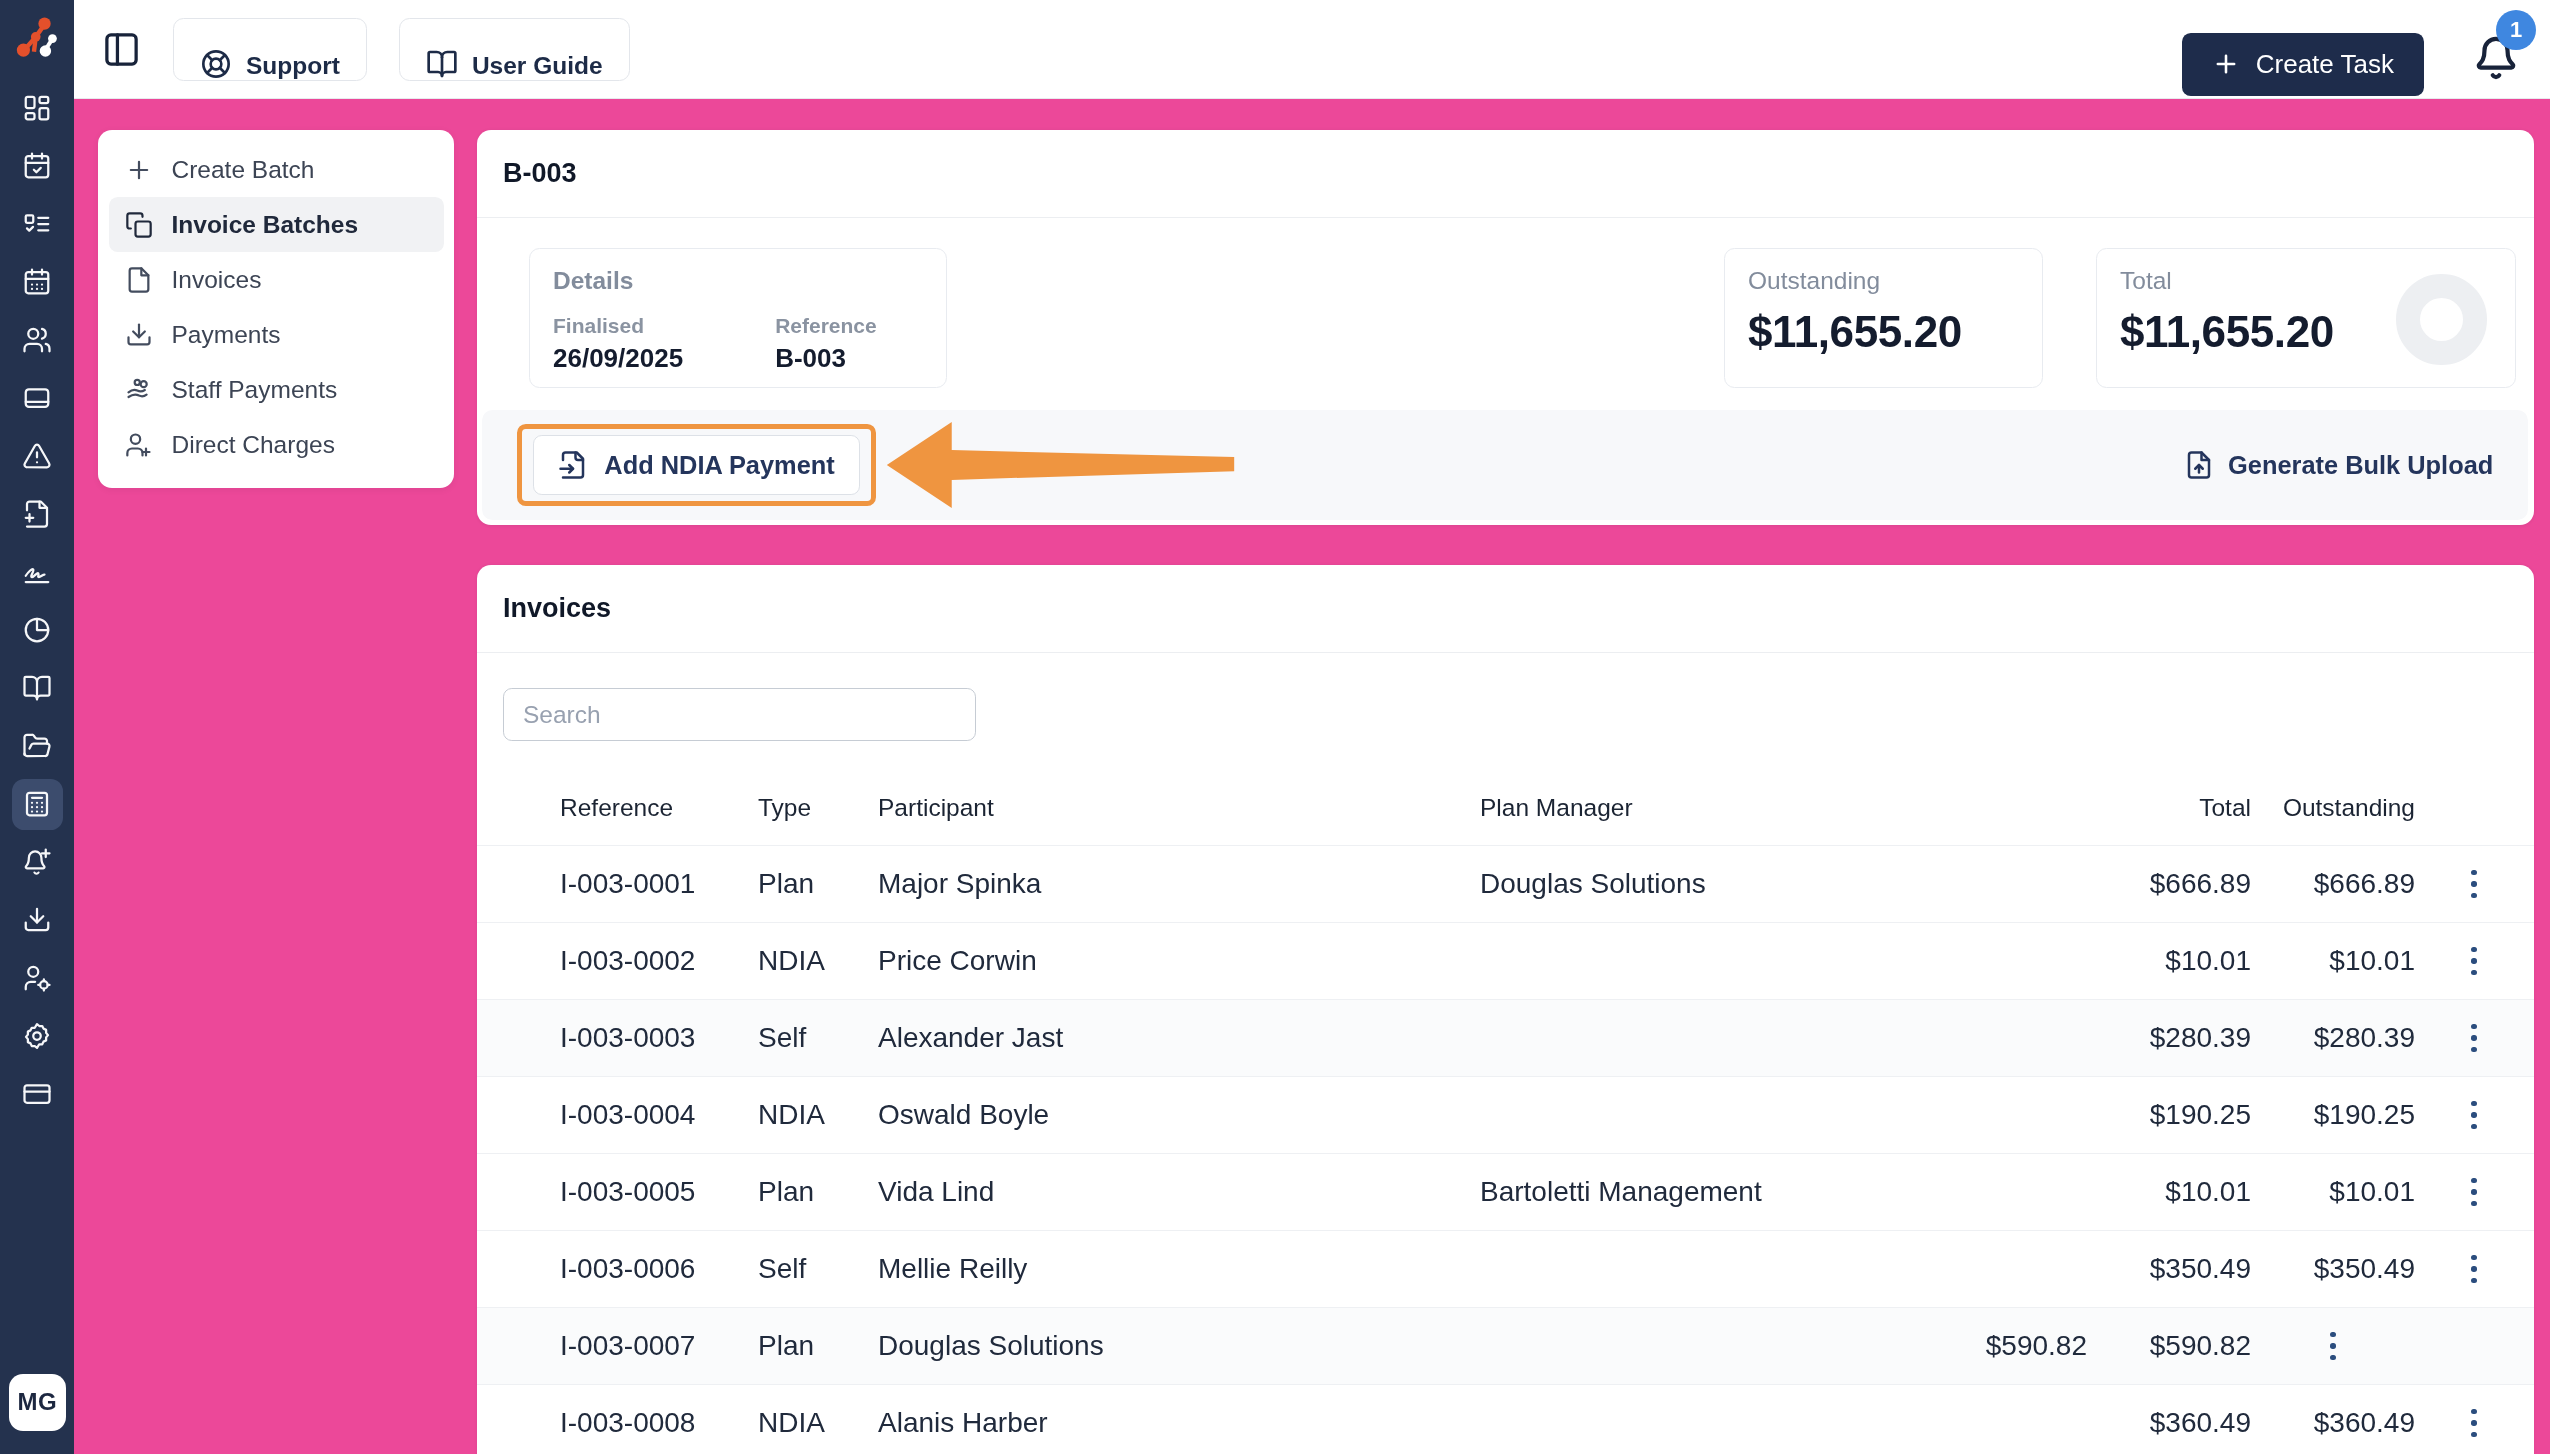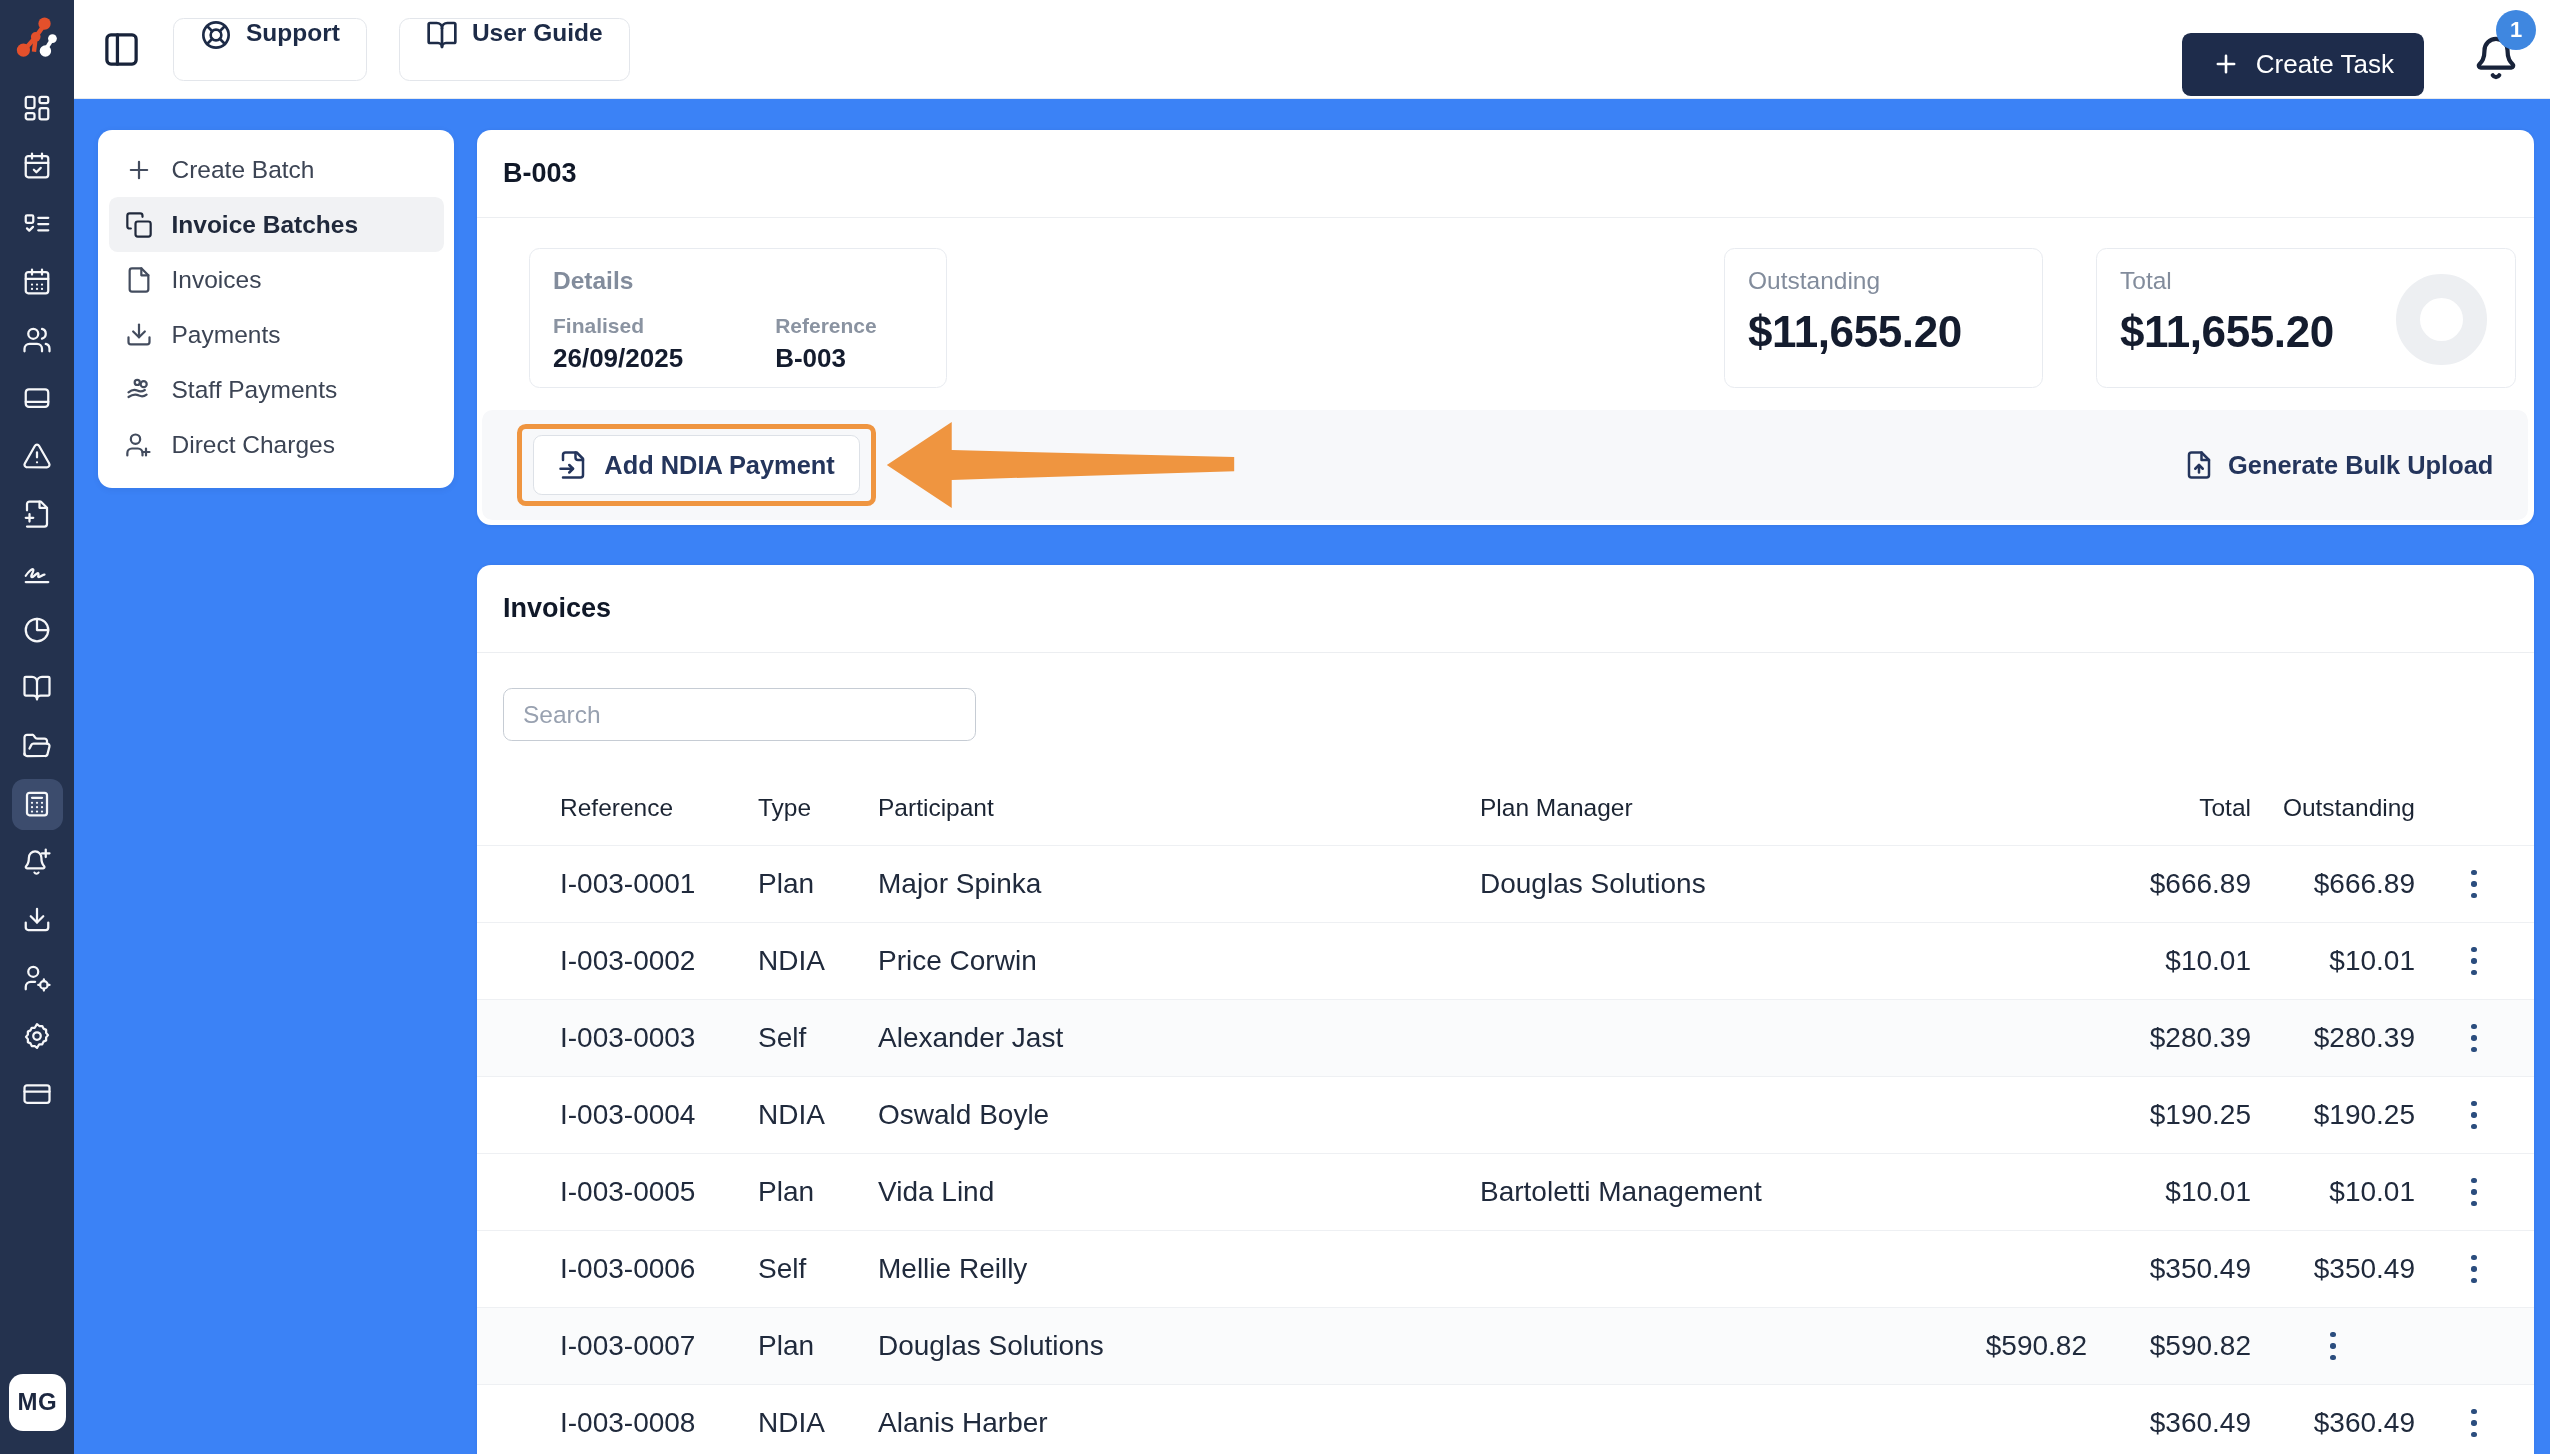--- a/index.html
+++ b/index.html
@@ -36,21 +36,21 @@
   
   .topbar {
     position:absolute; left:74px; top:0; width:2476px; height:99px; background:#fff;
     border-bottom:0.9px solid #e7eaee; display:flex; align-items:center;
   }
   .icon-btn { margin-left:28px; cursor:pointer; display:flex; }
   .icon-btn svg { width:39px; height:39px; stroke:#18233a; stroke-width:2; fill:none;
     stroke-linecap:round; stroke-linejoin:round; }
   .chip-btn {
     margin-left:32px; height:63px; padding:0 26px; background:#fff;
-    border:1.3px solid #e3e6eb; border-radius:10.5px; display:flex; align-items:flex-start; gap:14px;
+    border:1.3px solid #e3e6eb; border-radius:10.5px; display:flex; align-items:flex-end; gap:14px;
     font-size:24.5px; font-weight:600; color:#1d2b47; cursor:pointer;
   }
   .chip-btn svg { width:32px; height:32px; stroke:#1d2b47; stroke-width:2; fill:none;
     stroke-linecap:round; stroke-linejoin:round; }
   .topbar-right { margin-left:auto; display:flex; align-items:center; }
   .primary-btn {
     height:63px; padding:13px 30px; background:#1e2c4b; color:#fff; border:none; border-radius:8.8px;
     font-size:26px; font-weight:500; display:flex; align-items:center; gap:16px; cursor:pointer;
     font-family:"Liberation Sans", sans-serif;
     margin-top:30px;
@@ -59,21 +59,21 @@
   .bell-wrap { position:relative; margin-left:49px; margin-right:21px; cursor:pointer; width:56px; height:68px; }
   .bell-wrap svg { position:absolute; left:0; bottom:1.8px; width:46px; height:46px; stroke:#18233a;
     stroke-width:2.2; fill:none; stroke-linecap:round; stroke-linejoin:round; }
   .badge {
     position:absolute; right:-7px; top:-5.3px; width:40px; height:40px; border-radius:50%;
     background:#3f87e0; color:#fff; font-size:22px; font-weight:600;
     display:flex; align-items:center; justify-content:center;
   }
 
   
-  .content { position:absolute; left:74px; top:99px; width:2476px; height:1356px; background:#3b82f6; }
+  .content { position:absolute; left:74px; top:99px; width:2476px; height:1356px; background:#ec4899; }
 
   .nav-card {
     position:absolute; left:24px; top:31px; width:356px; height:358px; background:#fff;
     border-radius:14px; box-shadow:0 1.8px 7px rgba(16,24,40,.06); padding:12.3px 10.5px;
   }
   .nav-item {
     height:55px; display:flex; align-items:center; gap:19px; padding:0 16px;
     font-size:24.5px; color:#3c4454; border-radius:8.8px; cursor:pointer;
   }
   .nav-item svg { width:28px; height:28px; stroke:#434c5e; stroke-width:1.9; fill:none;

